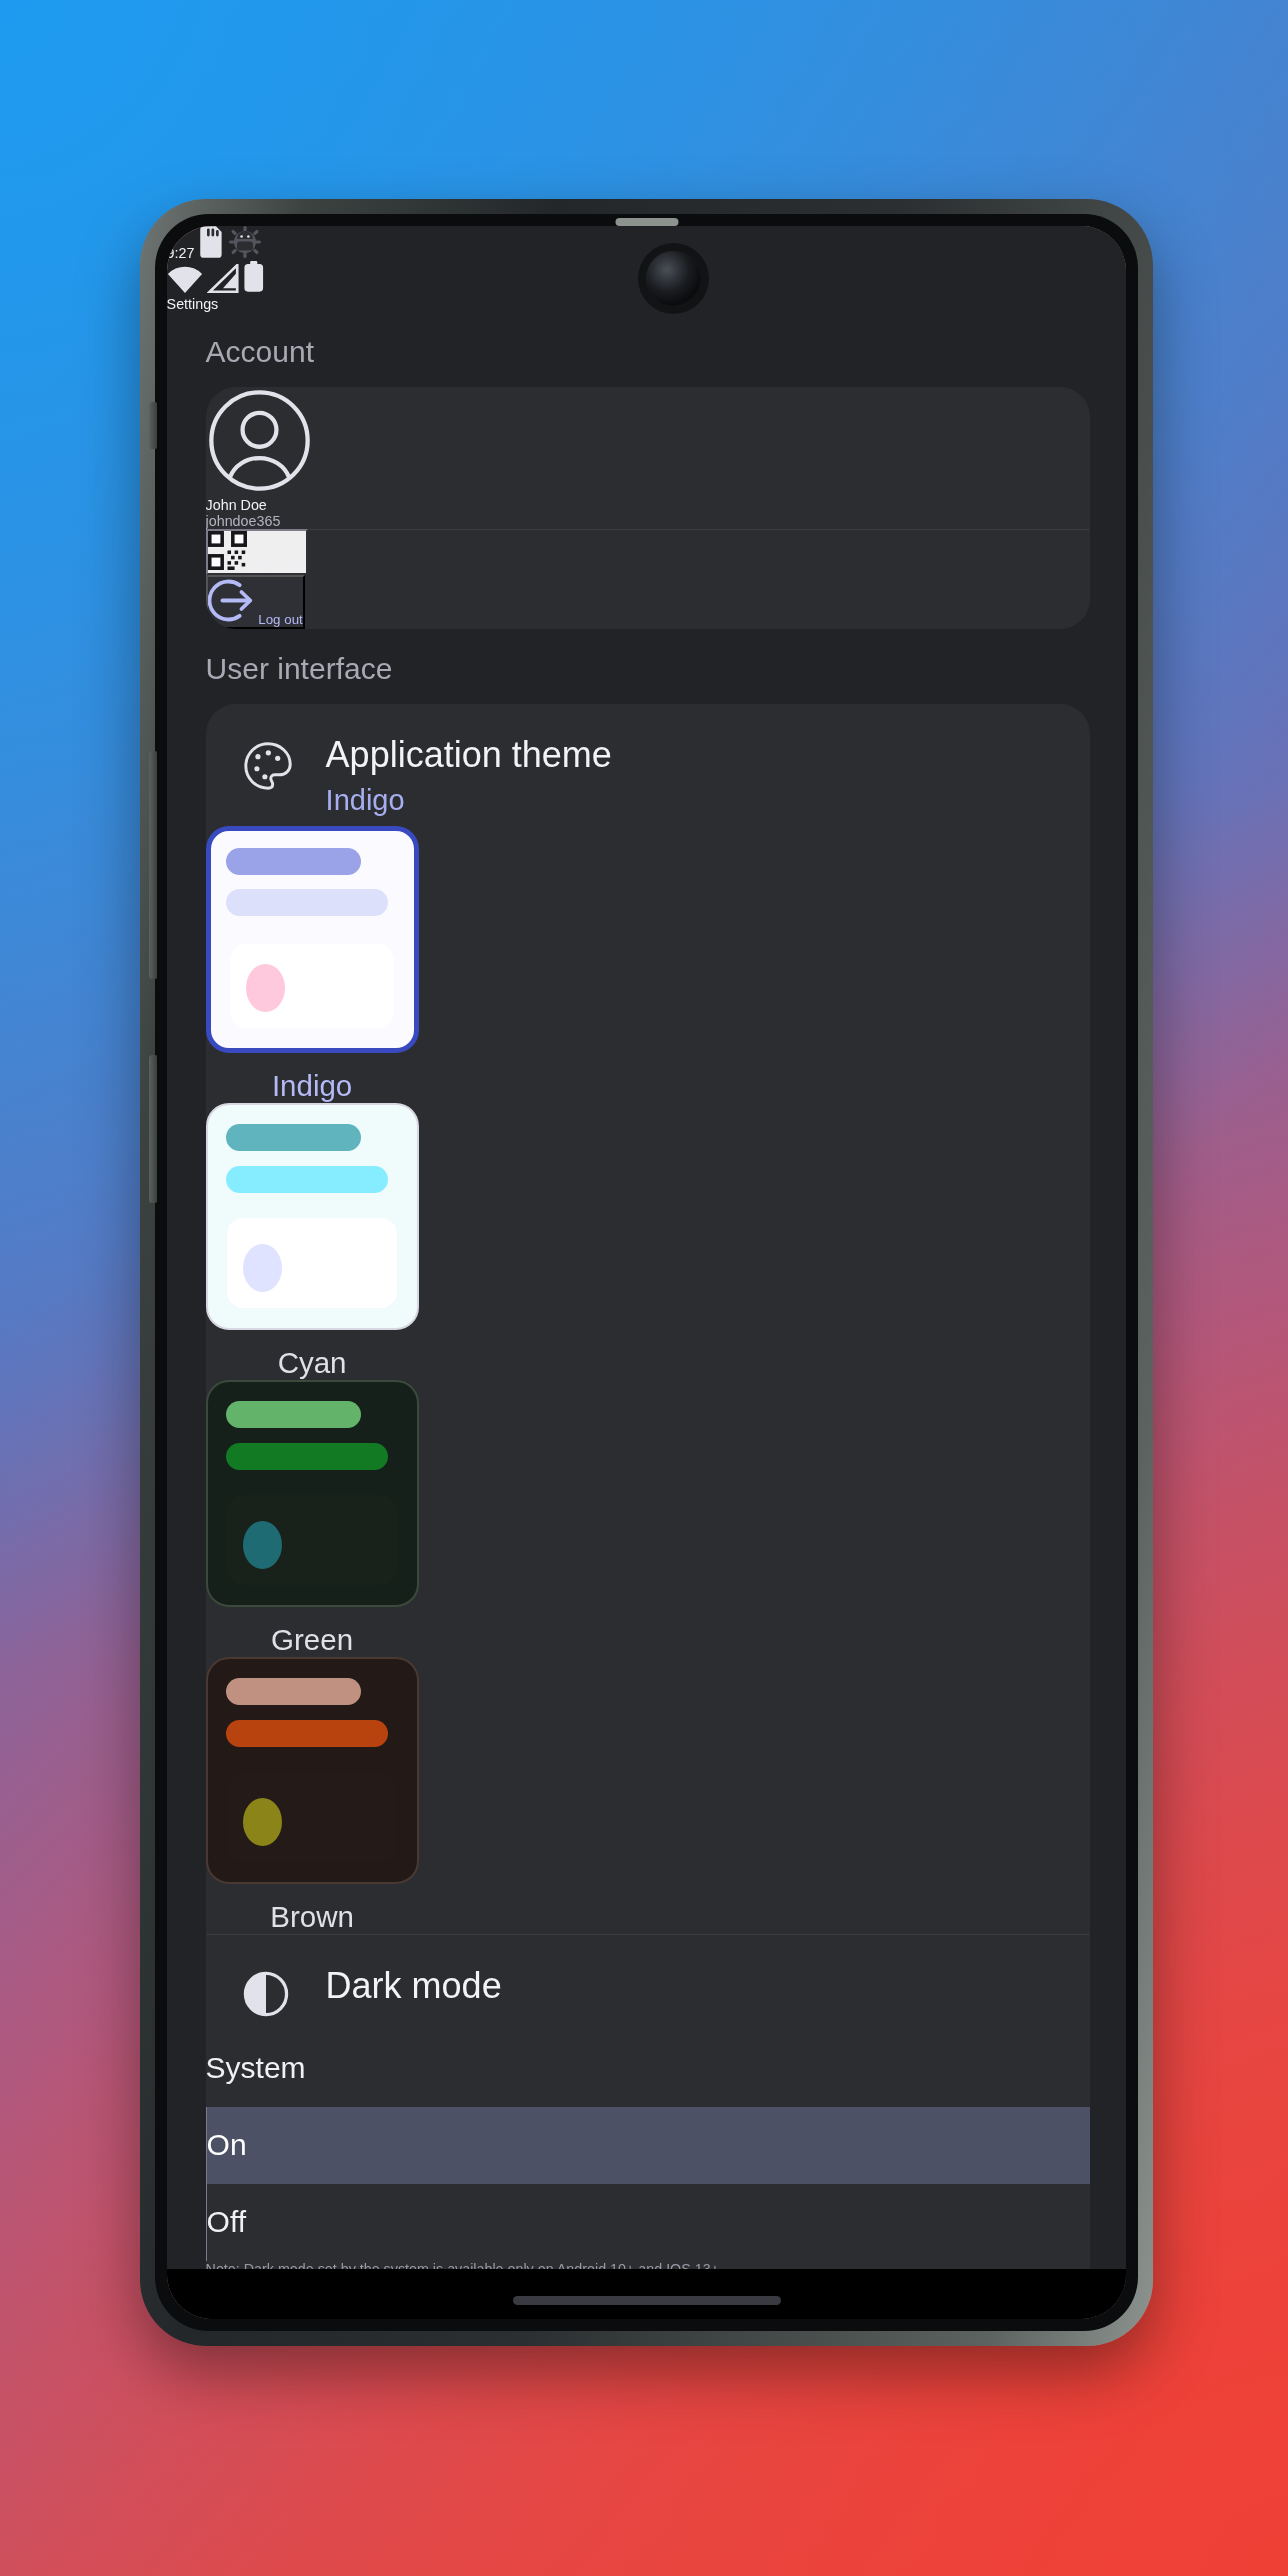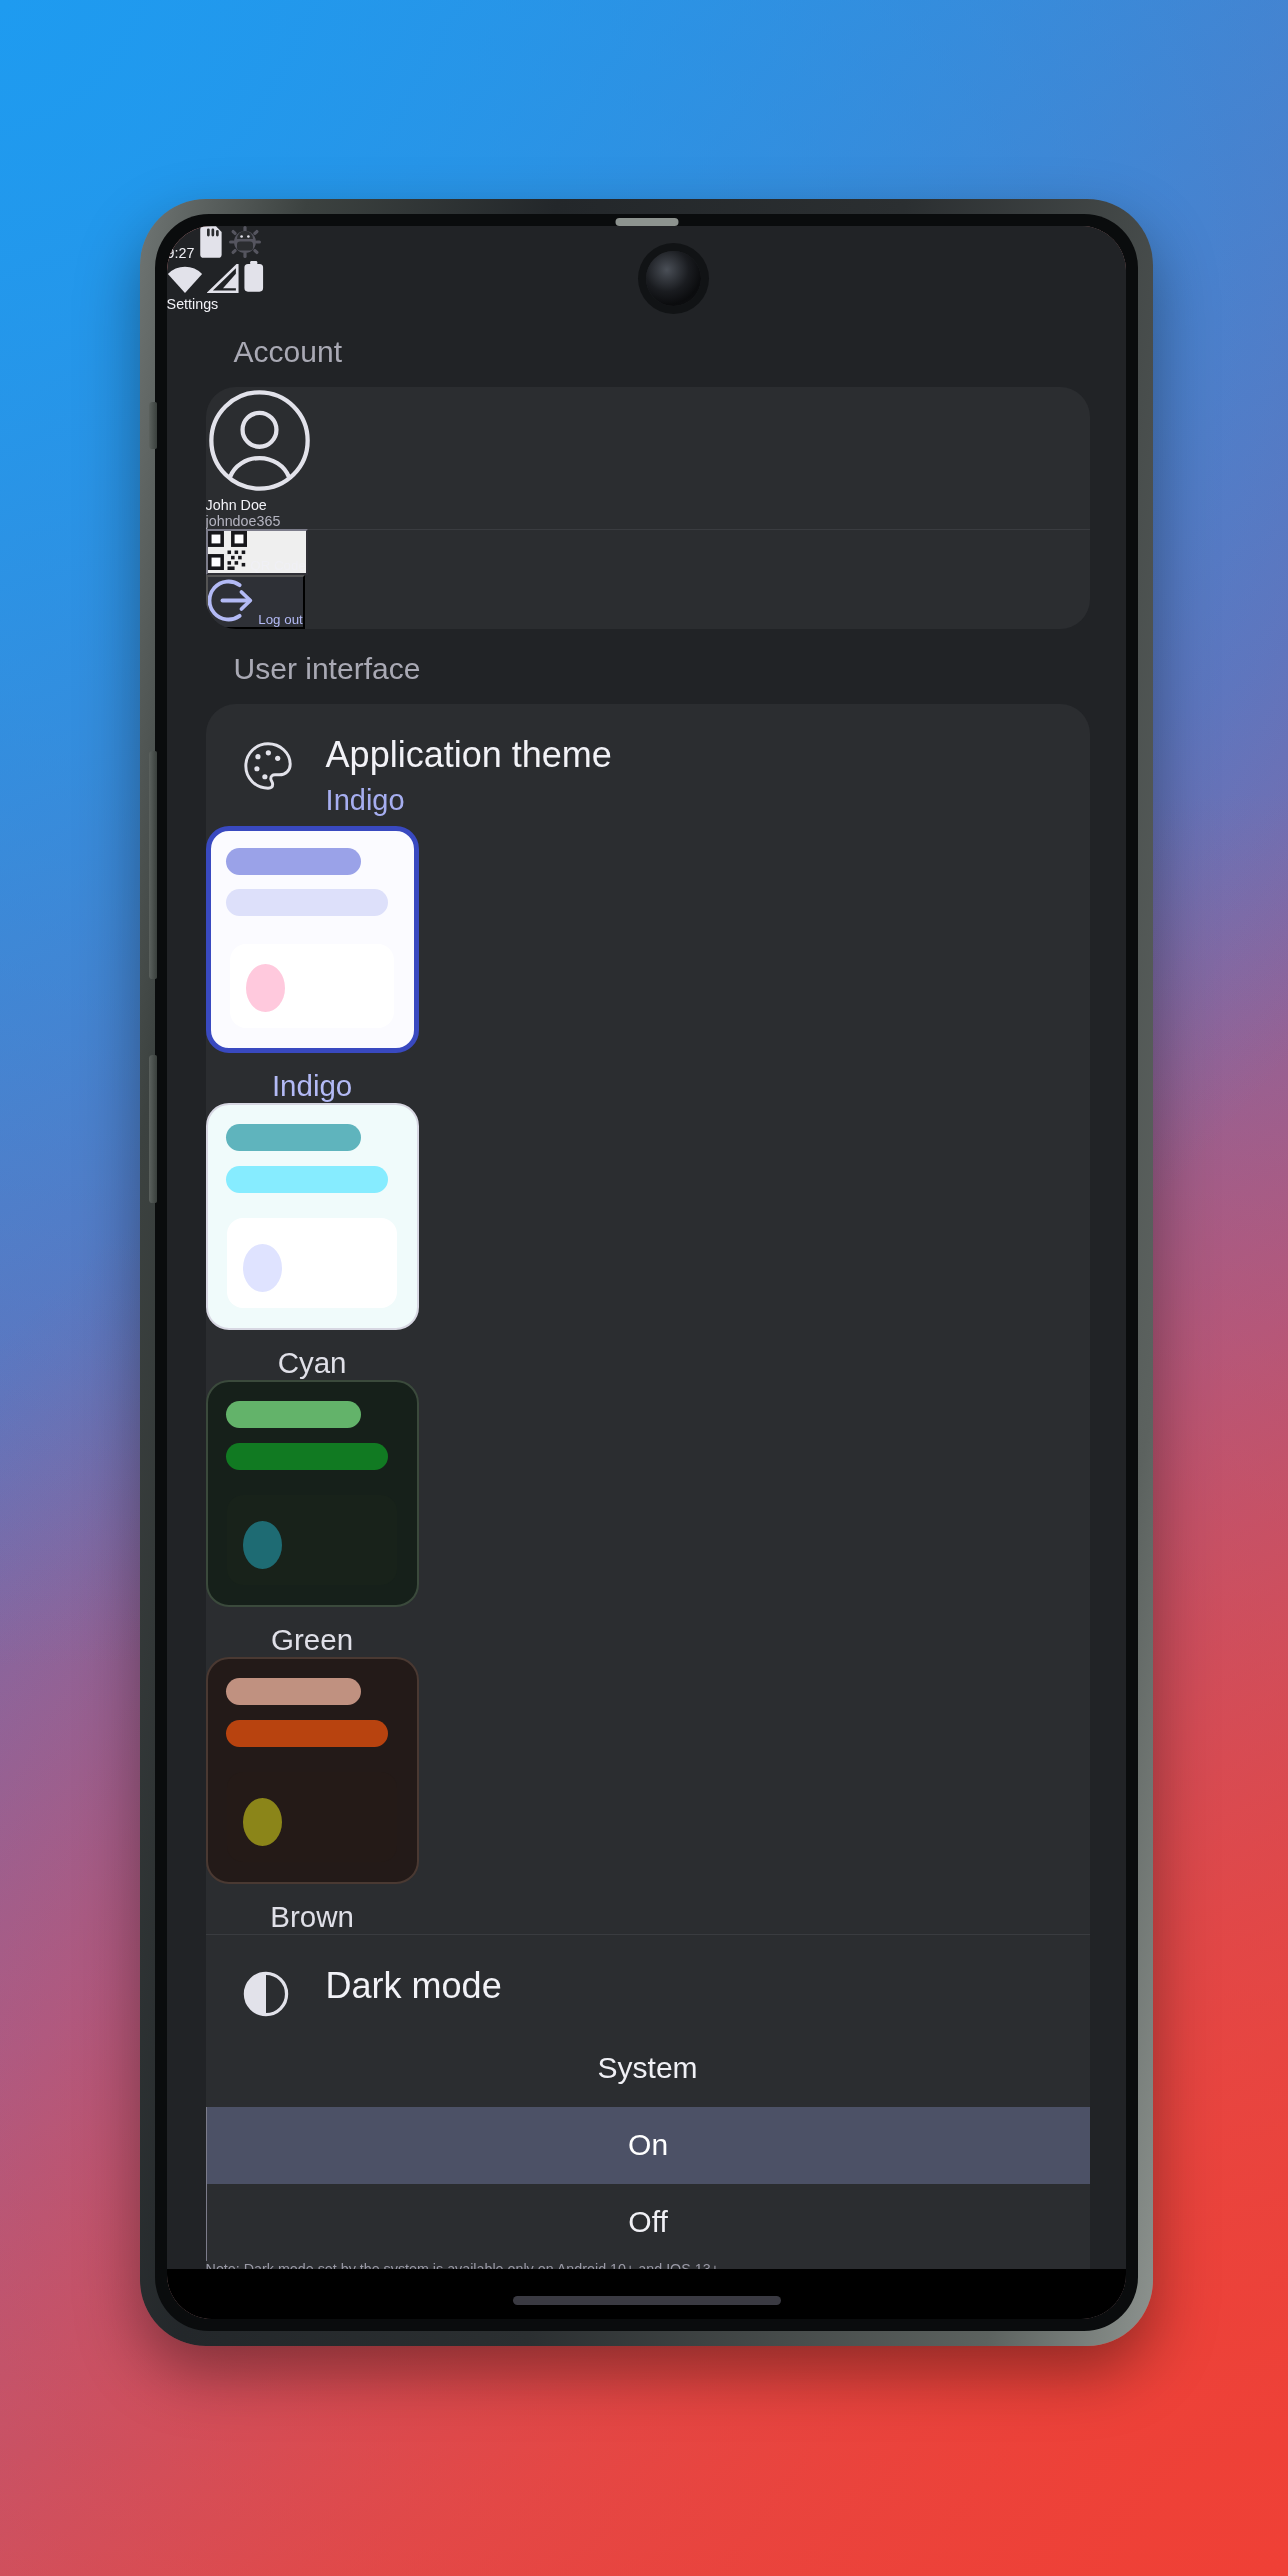--- a/index.html
+++ b/index.html
@@ -71,21 +71,20 @@
   #overflow-menu {
     margin-left: auto; margin-top: 16px;
     width: 57px; height: 57px;
     display: flex; flex-direction: column;
     align-items: center; justify-content: center; gap: 6.3px;
   }
   #overflow-menu i { display:block; width: 8px; height: 8px; border-radius: 50%; background: #2c2c31; }
   .section-label {
     font-size: 30px; color: #5e5e6b;
     padding: 23px 0 18px 39px;
-    margin-left: 28px;
   }
   .card {
     margin: 0 39px;
     background: #fdfdff;
     border-radius: 30px;
     overflow: hidden;
   }
   .divider { height: 0.9px; background: #e3e3ec; margin: 0; }
 
   
@@ -142,21 +141,21 @@
   .theme-name { font-size: 29.5px; text-align: center; margin-top: 16px; color: #3a3a44; }
   .theme-item.selected .theme-name { color: #3949c0; }
 
   
   #segmented {
     display: flex; margin: 23px 39px 0 47px;
     border: 1.8px solid #9a9aa8; border-radius: 45px; overflow: hidden;
     width: 590px;
   }
   .seg {
-    flex: 1; text-align: center; font-size: 30px;
+    flex: 1; font-size: 30px;
     padding: 21.5px 0; color: #17171b;
     border-left: 1.8px solid #9a9aa8;
     background: transparent;
   }
   .seg:first-child { border-left: none; }
   .seg.active { background: #4c5166; color: #ffffff; }
   #dark-note {
     font-size: 27px; line-height: 1.45; color: #72727e;
     padding: 23px 39px 27px 47px;
   }

